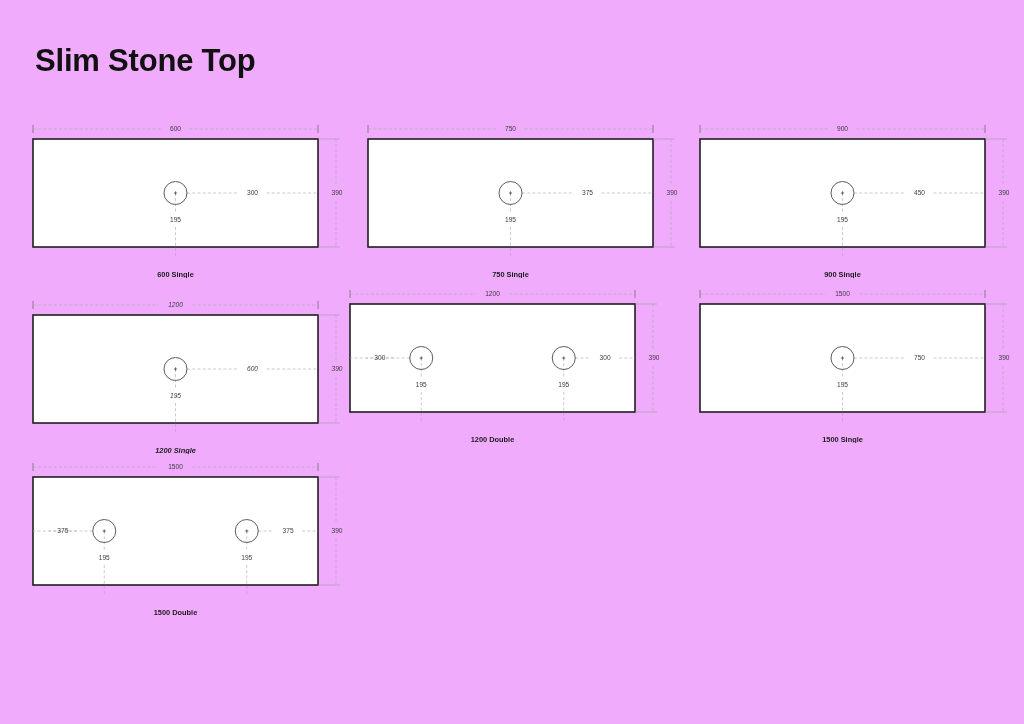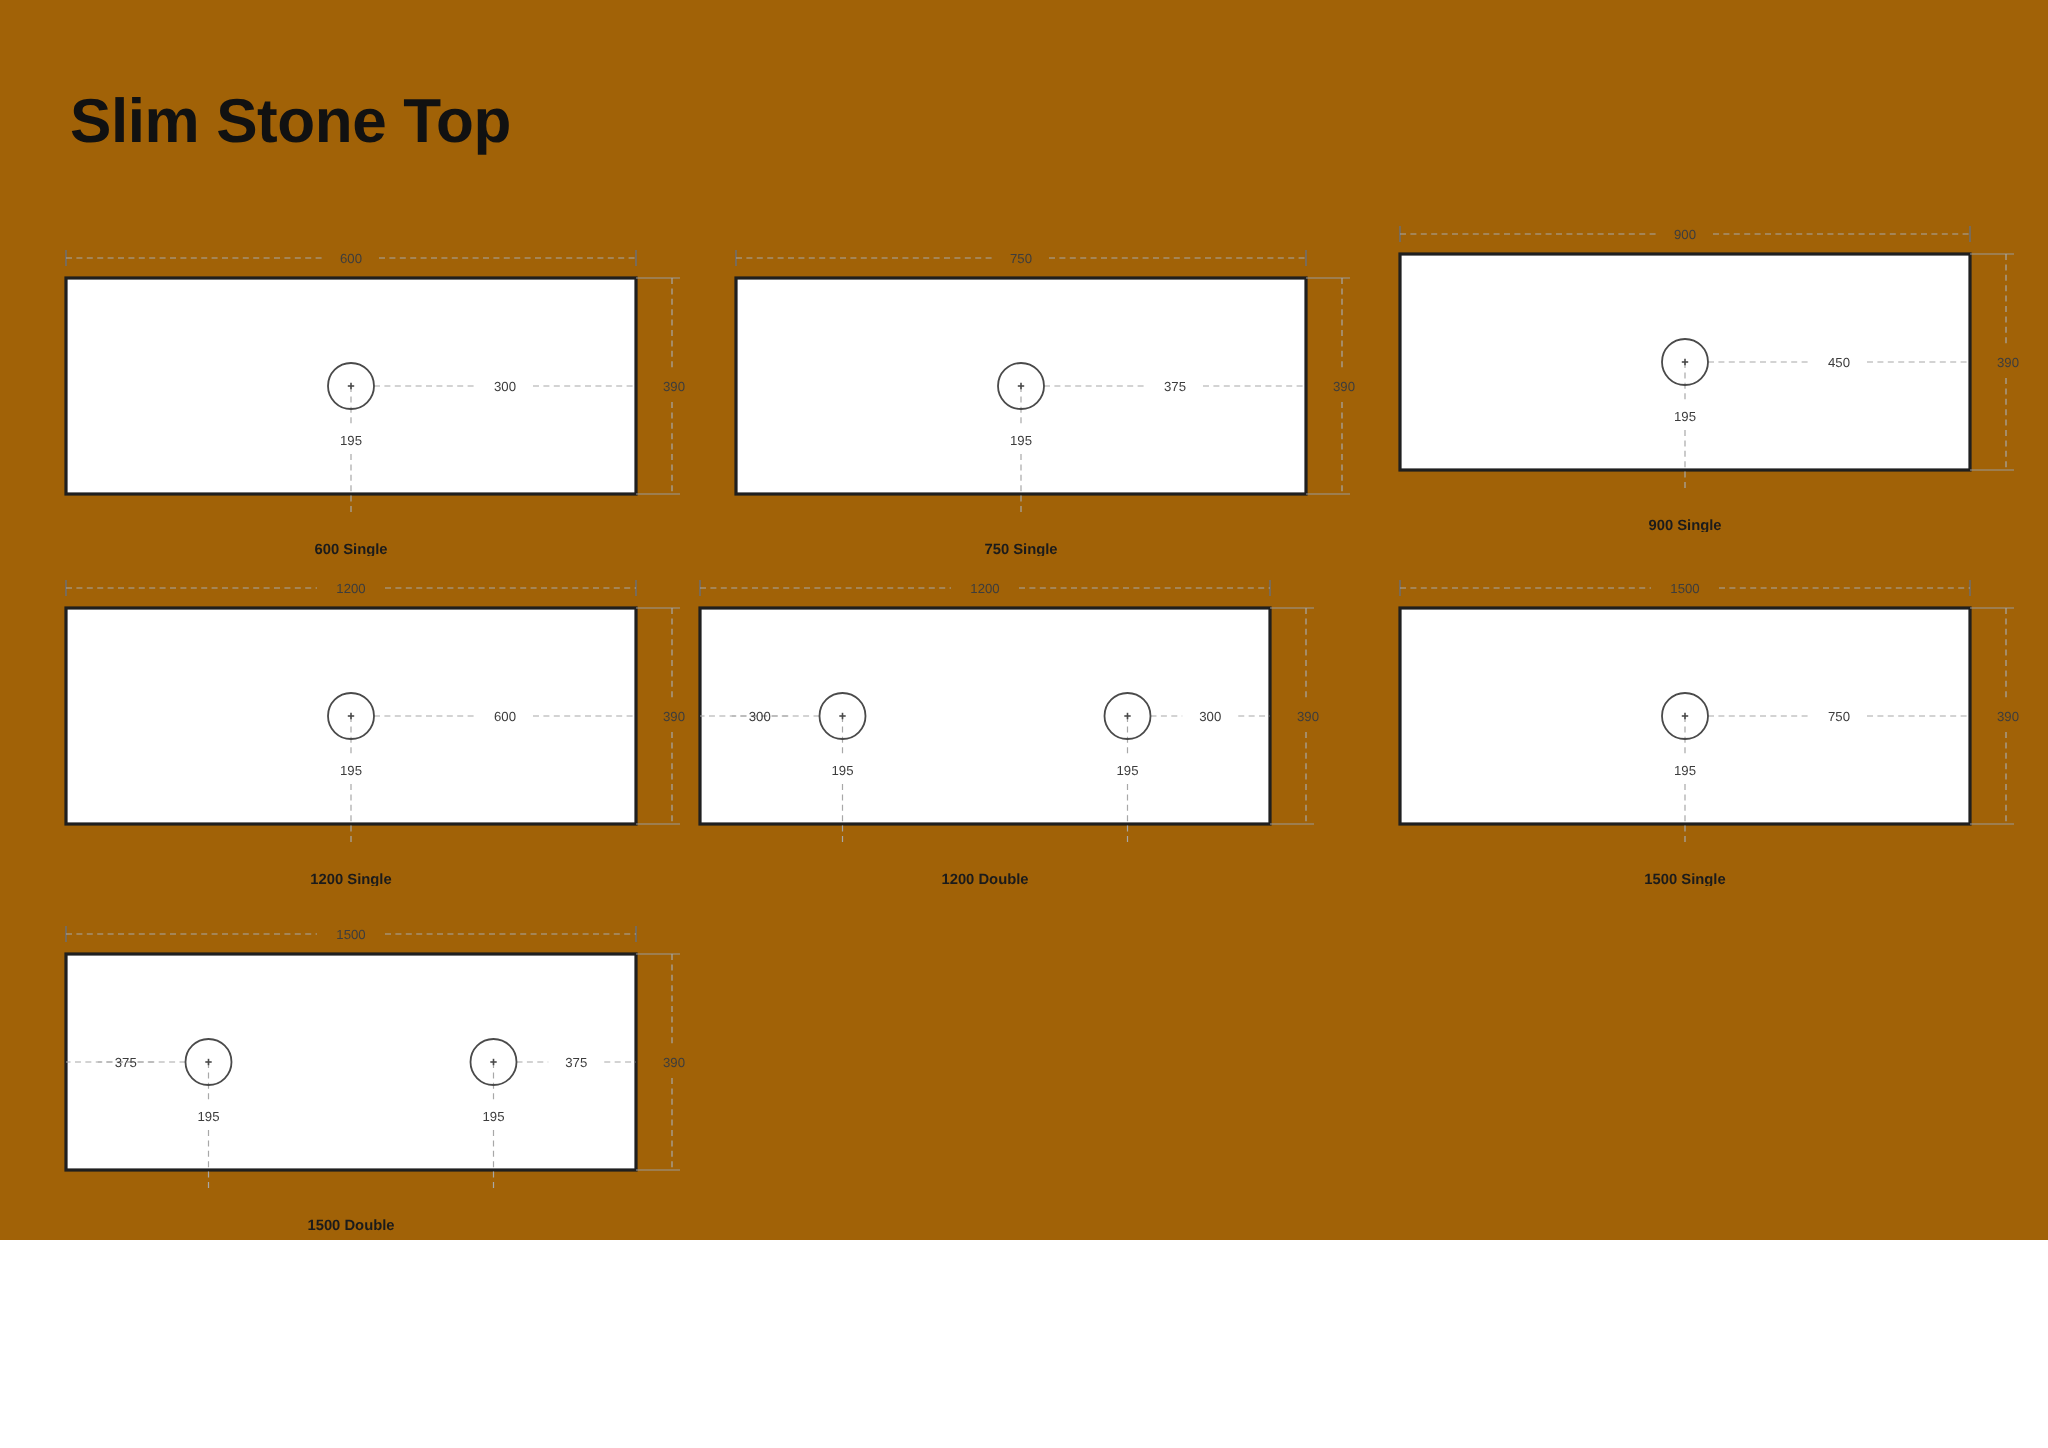--- a/index.html
+++ b/index.html
@@ -10,22 +10,22 @@
     width: 1024px;
     height: 724px;
     background: #ffffff;
     font-family: "Liberation Sans", sans-serif;
     color: #1a1a1a;
     overflow: hidden;
   }
   #page {
     position: relative;
     width: 1024px;
-    height: 620px;
-    background: #a16207;
+    height: 724px;
+    background: #f0abfc;
   }
   #page-title {
     position: absolute;
     left: 35px;
     top: 43px;
     font-size: 31px;
     font-weight: 700;
     letter-spacing: -0.2px;
     color: #111111;
     white-space: nowrap;
@@ -147,21 +147,21 @@
               <line class="dimline-dash" x1="165.5" y1="109" x2="165.5" y2="139"></line>
               <text class="dimtxt" x="165.5" y="104.4" text-anchor="middle">195</text>
             </g>
             <circle class="bowl" cx="165.5" cy="75" r="11.5"></circle>
             <line class="ctr" x1="163.9" y1="75" x2="167.1" y2="75"></line>
             <line class="ctr" x1="165.5" y1="73.4" x2="165.5" y2="76.6"></line>
           </g>
           <text class="cap" x="165.5" y="159" text-anchor="middle">750 Single</text>
         </svg>
       </div>
-      <div class="drawing" style="left: 677px; top: 106px;">
+      <div class="drawing" style="left: 677px; top: 118px;">
         <svg class="dwg-svg" width="340" height="160" viewBox="0 0 340 160">
           <g>
             <line class="tick" x1="23" y1="7" x2="23" y2="15"></line>
             <line class="tick" x1="308" y1="7" x2="308" y2="15"></line>
             <line class="dimline-dash" x1="23" y1="11" x2="151.5" y2="11"></line>
             <line class="dimline-dash" x1="179.5" y1="11" x2="308" y2="11"></line>
             <text class="dimtxt" x="165.5" y="13.4" text-anchor="middle">900</text>
           </g>
           <rect class="slab" x="23" y="21" width="285" height="108"></rect>
           <g>
@@ -182,21 +182,21 @@
               <line class="dimline-dash" x1="165.5" y1="109" x2="165.5" y2="139"></line>
               <text class="dimtxt" x="165.5" y="104.4" text-anchor="middle">195</text>
             </g>
             <circle class="bowl" cx="165.5" cy="75" r="11.5"></circle>
             <line class="ctr" x1="163.9" y1="75" x2="167.1" y2="75"></line>
             <line class="ctr" x1="165.5" y1="73.4" x2="165.5" y2="76.6"></line>
           </g>
           <text class="cap" x="165.5" y="159" text-anchor="middle">900 Single</text>
         </svg>
       </div>
-      <div class="drawing" style="left: 10px; top: 283px;">
+      <div class="drawing" style="left: 10px; top: 294px; font-style: italic;">
         <svg class="dwg-svg" width="340" height="160" viewBox="0 0 340 160">
           <g>
             <line class="tick" x1="23" y1="7" x2="23" y2="15"></line>
             <line class="tick" x1="308" y1="7" x2="308" y2="15"></line>
             <line class="dimline-dash" x1="23" y1="11" x2="148.5" y2="11"></line>
             <line class="dimline-dash" x1="182.5" y1="11" x2="308" y2="11"></line>
             <text class="dimtxt" x="165.5" y="13.4" text-anchor="middle">1200</text>
           </g>
           <rect class="slab" x="23" y="21" width="285" height="108"></rect>
           <g>

